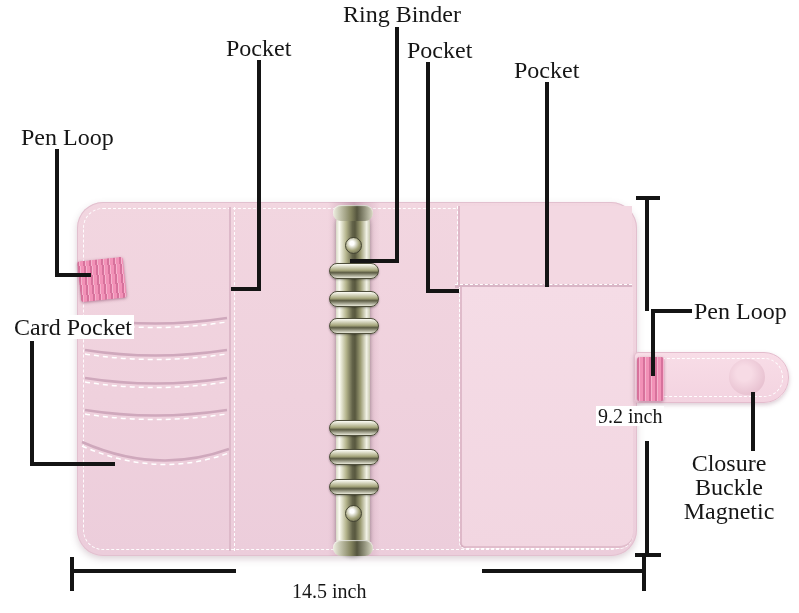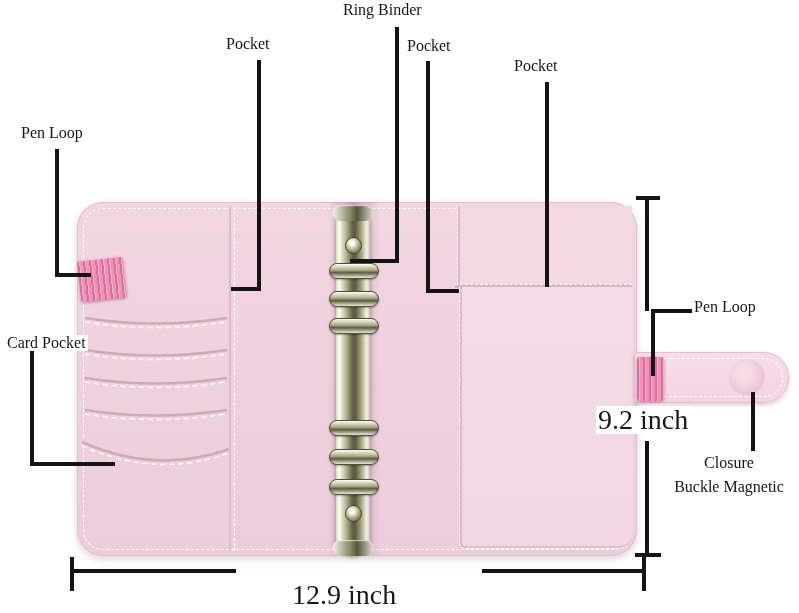--- a/index.html
+++ b/index.html
@@ -1,28 +1,28 @@
 <!DOCTYPE html>
 <html><head>
 <meta charset="utf-8">
 <style>
   html,body{margin:0;padding:0;background:#ffffff;}
   #canvas{
     position:relative;width:799px;height:613px;background:#ffffff;overflow:hidden;
     font-family:"Liberation Serif","DejaVu Serif",serif;color:#161616;
   }
   
-  .lbl{position:absolute;font-size:16px;line-height:1.0;white-space:nowrap;background:#ffffff;padding:0 2px;}
-  .dim{font-size:28px;}
+  .lbl{position:absolute;font-size:24px;line-height:1.0;white-space:nowrap;background:#ffffff;padding:0 2px;}
+  .dim{font-size:20px;}
   .lbl-pen-loop-left{left:19px;top:125px;}
   .lbl-pocket-left{left:224px;top:36px;}
   .lbl-ring-binder{left:341px;top:2px;}
   .lbl-pocket-middle{left:405px;top:38px;}
   .lbl-pocket-right{left:512px;top:58px;}
-  .lbl-card-pocket{left:5px;top:315px;margin-top:20px;}
+  .lbl-card-pocket{left:12px;top:315px;}
   .lbl-pen-loop-right{left:692px;top:299px;}
   .lbl-dim-height{left:596px;top:406px;}
   .lbl-dim-width{left:290px;top:581px;}
   .lbl-magnetic{left:653px;top:451px;width:148px;text-align:center;line-height:24px;white-space:normal;}
   
   .ln{position:absolute;background:#141414;}
   .pll-v{left:55px;top:149px;width:4px;height:128px;}
   .pll-h{left:55px;top:273px;width:36px;height:4px;}
   .pkl-v{left:257px;top:60px;width:4px;height:231px;}
   .pkl-h{left:231px;top:287px;width:30px;height:4px;}
@@ -191,19 +191,19 @@
   <div class="ln dw-cap-r"></div>
 
   <div class="lbl lbl-pen-loop-left">Pen Loop</div>
   <div class="lbl lbl-pocket-left">Pocket</div>
   <div class="lbl lbl-ring-binder">Ring Binder</div>
   <div class="lbl lbl-pocket-middle">Pocket</div>
   <div class="lbl lbl-pocket-right">Pocket</div>
   <div class="lbl lbl-card-pocket">Card Pocket</div>
   <div class="lbl lbl-pen-loop-right">Pen Loop</div>
   <div class="lbl dim lbl-dim-height">9.2 inch</div>
-  <div class="lbl dim lbl-dim-width">12.9 inch</div>
+  <div class="lbl dim lbl-dim-width">14.5 inch</div>
   <div class="lbl lbl-magnetic">
     <span>Closure</span><br>
     <span>Buckle Magnetic</span>
   </div>
 
 </div>
 
 </body></html>

